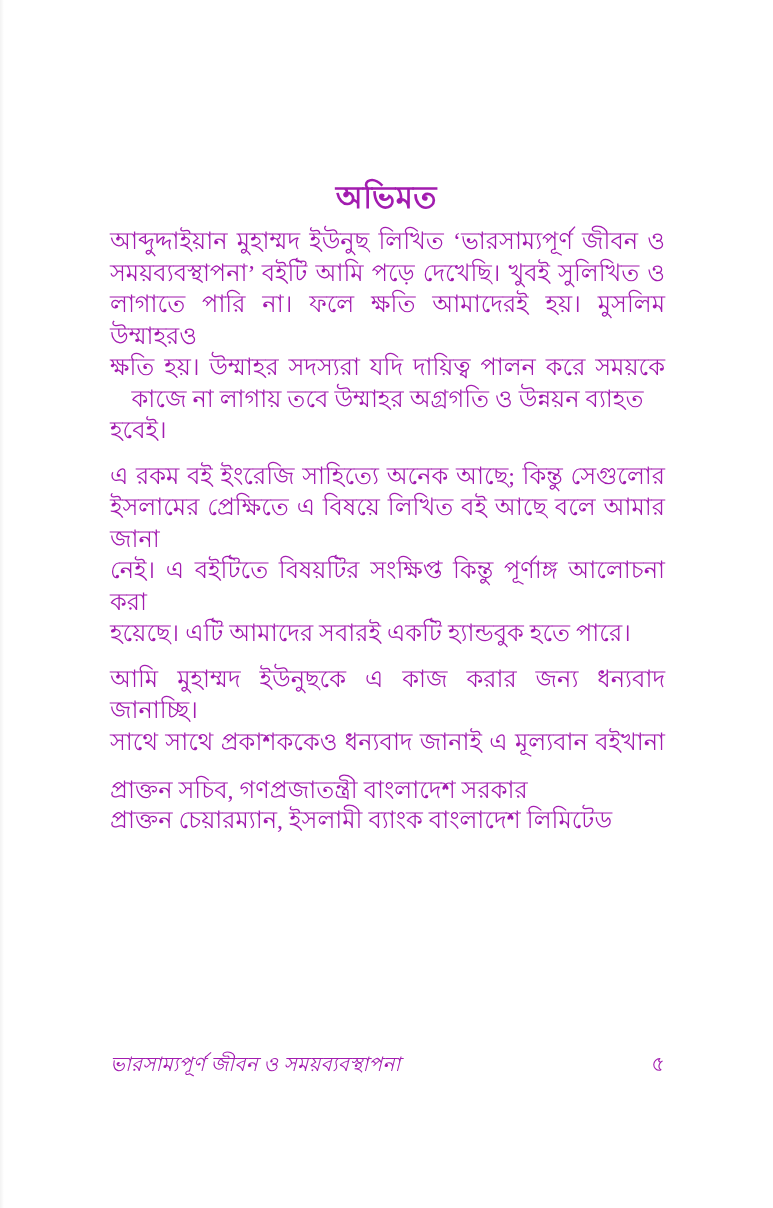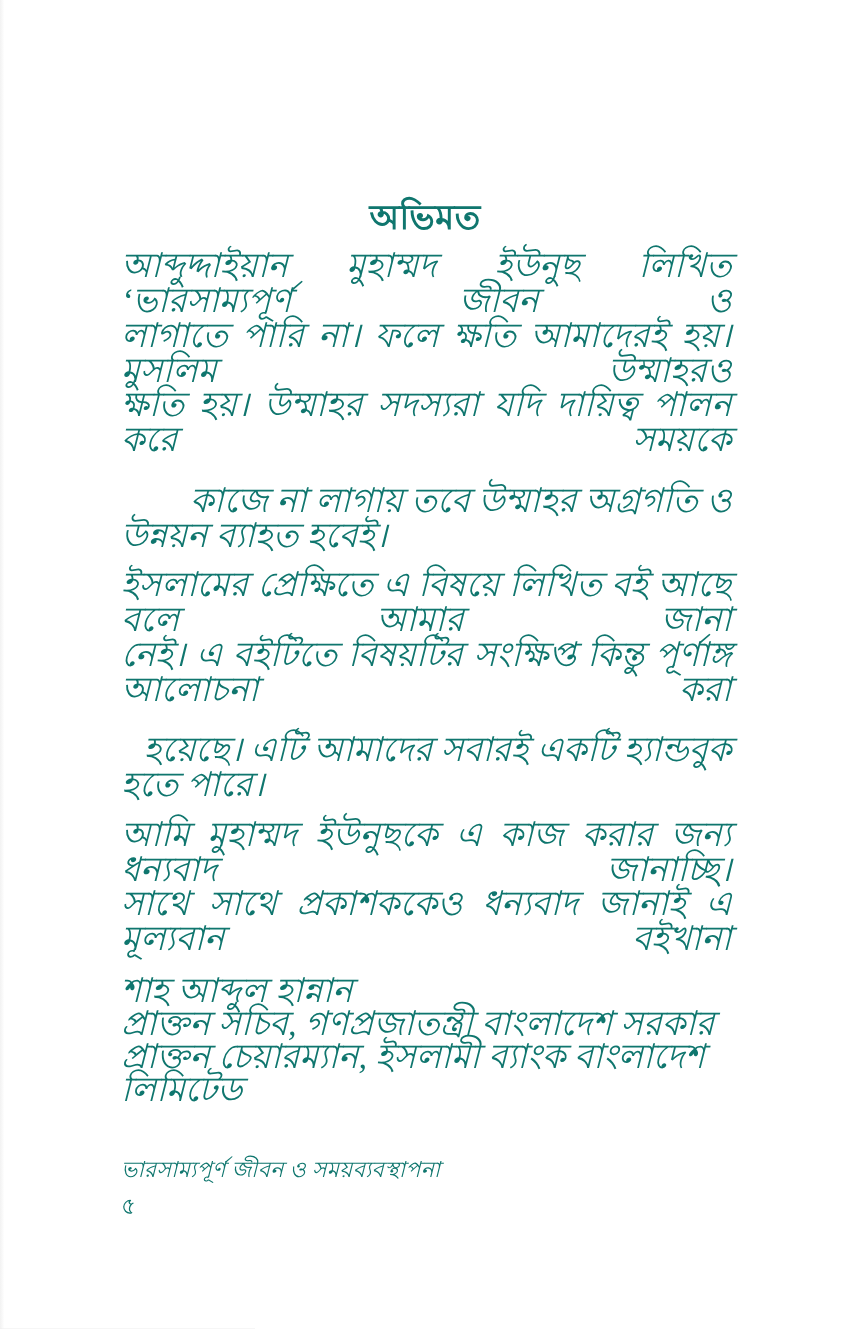--- a/index.html
+++ b/index.html
@@ -5,21 +5,21 @@
   * { margin: 0; padding: 0; box-sizing: border-box; }
   html, body { background: #e8e8e8; }
   body { font-family: "Liberation Serif", "DejaVu Serif", serif; }
 
   .page {
     position: relative;
     width: 773px;
     height: 1208px;
     margin: 0 auto;
     background: #ffffff;
-    color: #0f766e;
+    color: #a21caf;
     overflow: hidden;
   }
   
   .page::before {
     content: "";
     position: absolute;
     left: 0; top: 0; bottom: 0;
     width: 4px;
     background: linear-gradient(to right, rgba(0,0,0,0.05), rgba(0,0,0,0));
     pointer-events: none;
@@ -34,50 +34,47 @@
     font-size: 31px;
     font-weight: 700;
     letter-spacing: 0.5px;
   }
 
   .body-text {
     position: absolute;
     top: 226px;
     left: 110px;
     width: 555px;
-    font-size: 31px;
+    font-size: 24px;
     line-height: 31.5px;
-    font-style: italic;
   }
 
   .paragraph { margin-bottom: 14px; }
 
   .text-line {
     text-align: justify;
     text-align-last: justify;
     white-space: normal;
   }
   .text-line.last-line {
-    text-align: right;
+    text-align: center;
     text-align-last: left;
-    margin-top: 24px;
   }
 
   .signature-block { margin-top: 17px; line-height: 30px; }
   .signature-block .sig-line { text-align: left; }
 
   .page-footer {
     position: absolute;
     top: 1048px;
     left: 110px;
     width: 555px;
     display: flex;
     justify-content: space-between;
     align-items: baseline;
-    flex-direction: column;
   }
   .footer-book-title {
     font-style: italic;
     font-size: 20px;
     letter-spacing: 0.3px;
   }
   .footer-page-number {
     font-size: 21px;
   }
 </style>
@@ -85,38 +82,39 @@
 <body>
 
 <div class="page">
 
   <h1 class="page-title">অভিমত</h1>
 
   <div class="body-text">
 
     <div class="paragraph">
       <div class="text-line">আব্দুদ্দাইয়ান মুহাম্মদ ইউনুছ লিখিত ‘ভারসাম্যপূর্ণ জীবন ও</div>
+      <div class="text-line">সময়ব্যবস্থাপনা’ বইটি আমি পড়ে দেখেছি। খুবই সুলিখিত ও</div>
       <div class="text-line">লাগাতে পারি না। ফলে ক্ষতি আমাদেরই হয়। মুসলিম উম্মাহরও</div>
       <div class="text-line">ক্ষতি হয়। উম্মাহর সদস্যরা যদি দায়িত্ব পালন করে সময়কে</div>
       <div class="text-line last-line">কাজে না লাগায় তবে উম্মাহর অগ্রগতি ও উন্নয়ন ব্যাহত হবেই।</div>
     </div>
 
     <div class="paragraph">
+      <div class="text-line">এ রকম বই ইংরেজি সাহিত্যে অনেক আছে; কিন্তু সেগুলোর</div>
       <div class="text-line">ইসলামের প্রেক্ষিতে এ বিষয়ে লিখিত বই আছে বলে আমার জানা</div>
       <div class="text-line">নেই। এ বইটিতে বিষয়টির সংক্ষিপ্ত কিন্তু পূর্ণাঙ্গ আলোচনা করা</div>
       <div class="text-line last-line">হয়েছে। এটি আমাদের সবারই একটি হ্যান্ডবুক হতে পারে।</div>
     </div>
 
     <div class="paragraph">
       <div class="text-line">আমি মুহাম্মদ ইউনুছকে এ কাজ করার জন্য ধন্যবাদ জানাচ্ছি।</div>
       <div class="text-line">সাথে সাথে প্রকাশককেও ধন্যবাদ জানাই এ মূল্যবান বইখানা</div>
     </div>
 
     <div class="signature-block">
-      <div class="sig-line">শাহ আব্দুল হান্নান</div>
       <div class="sig-line">প্রাক্তন সচিব, গণপ্রজাতন্ত্রী বাংলাদেশ সরকার</div>
       <div class="sig-line">প্রাক্তন চেয়ারম্যান, ইসলামী ব্যাংক বাংলাদেশ লিমিটেড</div>
     </div>
 
   </div>
 
   <div class="page-footer">
     <span class="footer-book-title">ভারসাম্যপূর্ণ জীবন ও সময়ব্যবস্থাপনা</span>
     <span class="footer-page-number">৫</span>
   </div>

